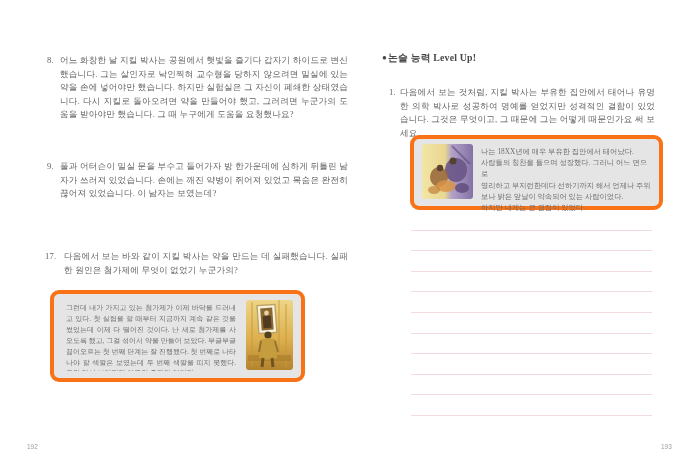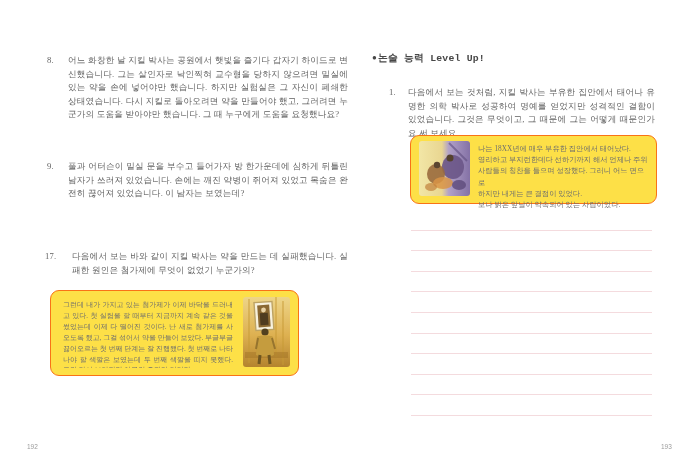--- a/index.html
+++ b/index.html
@@ -4,34 +4,34 @@
 <style>
   html,body{margin:0;padding:0;background:#e8e8e8;}
   .spread{
     position:relative;width:700px;height:470px;background:#ffffff;
     overflow:hidden;margin:0 auto;
     font-family:"Liberation Serif","DejaVu Serif",serif;color:#5f5f5f;
   }
   
   .q{position:absolute;display:flex;font-size:8.6px;line-height:13.6px;letter-spacing:.2px;}
   .q .num{flex:0 0 auto;}
-  .q .txt{flex:1 1 auto;text-align:justify;word-break:break-all;margin-left:8px;}
+  .q .txt{flex:1 1 auto;text-align:justify;word-break:break-all;}
   
-  .quote-box{position:absolute;background:#fde047;border:1px solid #f97316;border-radius:9px;}
+  .quote-box{position:absolute;background:#e5e5e5;border:4px solid #f97316;border-radius:9px;}
   .left-box-text{
     position:absolute;left:12px;top:9px;width:170px;height:68px;overflow:hidden;
     font-size:7px;line-height:10.9px;color:#6d6d6d;text-align:justify;word-break:break-all;
   }
   .left-box-illo{position:absolute;right:8px;top:6px;line-height:0;}
   .right-box-illo{position:absolute;left:8px;top:5px;line-height:0;}
   .right-box-text{position:absolute;left:67px;top:7px;width:172px;font-size:7.3px;line-height:11.2px;color:#6d6d6d;}
   
   .level-header{
-    position:absolute;left:372px;top:52px;font-size:9.8px;font-weight:bold;color:#474747;
-    font-family:Liberation Mono, monospace;letter-spacing:.2px;
+    position:absolute;left:382px;top:52px;font-size:9.8px;font-weight:bold;color:#474747;
+    font-family:Liberation Serif, serif;letter-spacing:.2px;
   }
   .level-header .bullet{font-size:8px;margin-right:1px;position:relative;top:-1px;}
   
   .answer-lines{position:absolute;left:411px;top:210px;width:241px;}
   .answer-line{height:19.6px;border-bottom:1px solid #f4dbde;}
   
   .page-num{
     position:absolute;font-size:6.5px;color:#9b9b9b;
     font-family:"Liberation Sans","DejaVu Sans",sans-serif;
   }
@@ -117,24 +117,24 @@
           <circle cx="31" cy="17" r="3.5" fill="#55422e"></circle>
           <ellipse cx="17" cy="33" rx="9" ry="10" fill="#9a6a3d" opacity="0.9"></ellipse>
           <circle cx="18" cy="24" r="3.2" fill="#5a4430"></circle>
           <ellipse cx="24" cy="42" rx="10" ry="6" fill="#d89446" opacity="0.85"></ellipse>
           <ellipse cx="12" cy="46" rx="6" ry="4" fill="#c2803c" opacity="0.7"></ellipse>
           <ellipse cx="40" cy="44" rx="7" ry="5" fill="#5c4a7a" opacity="0.8"></ellipse>
         </svg>
       </span>
       <div class="right-box-text">
         <div>나는 18XX년에 매우 부유한 집안에서 태어났다.</div>
+        <div>사람들의 칭찬을 들으며 성장했다. 그러니 어느 면으로</div>
         <div>영리하고 부지런한데다 선하기까지 해서 언제나 주위</div>
-        <div>사람들의 칭찬을 들으며 성장했다. 그러니 어느 면으로</div>
+        <div>보나 밝은 앞날이 약속되어 있는 사람이었다.</div>
         <div>하지만 내게는 큰 결점이 있었다.</div>
-        <div>보나 밝은 앞날이 약속되어 있는 사람이었다.</div>
       </div>
     </div>
 
     <div class="answer-lines" id="answer-lines">
         <div class="answer-line"></div>
         <div class="answer-line"></div>
         <div class="answer-line"></div>
         <div class="answer-line"></div>
         <div class="answer-line"></div>
         <div class="answer-line"></div>

